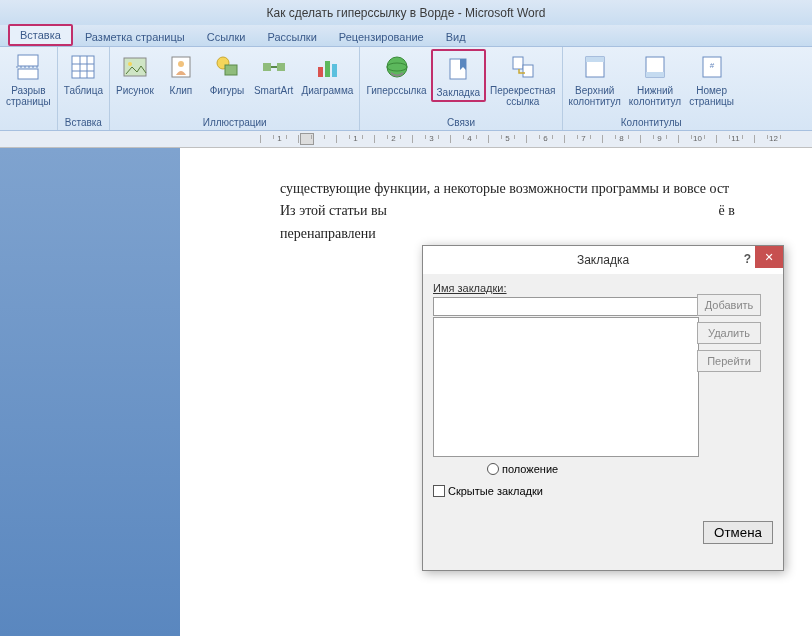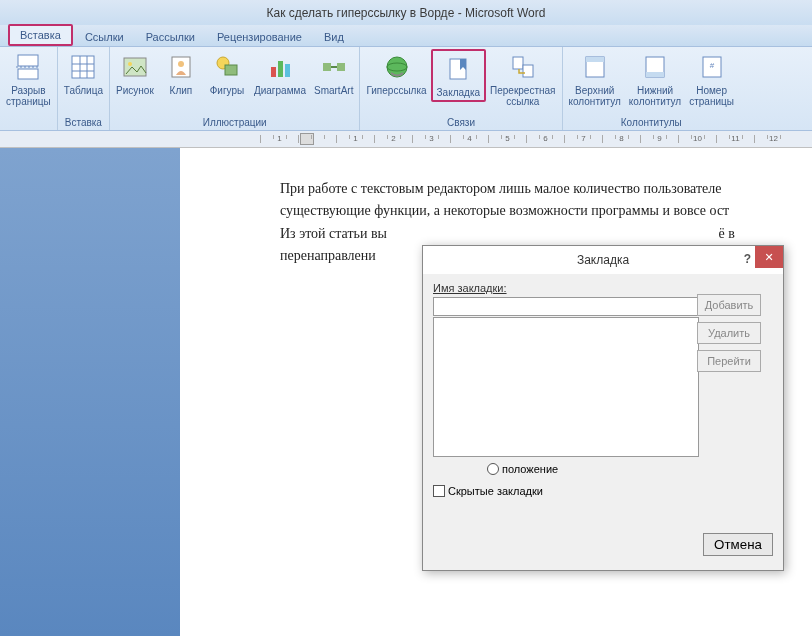--- a/index.html
+++ b/index.html
@@ -38,38 +38,39 @@
   .dialog-title .close { position: absolute; right: 0; top: 0; width: 28px; height: 22px; background: #c75050; color: #fff; display: flex; align-items: center; justify-content: center; font-size: 11px; }
   .dialog-body { padding: 8px 10px; }
   .dlg-label { color: #333; margin-bottom: 3px; }
   .dlg-input { width: 266px; height: 19px; border: 1px solid #999; background: #fff; margin-bottom: 1px;}
   .dlg-list { width: 266px; height: 140px; border: 1px solid #999; background: #fff; overflow-y: scroll; }
   .dlg-row { display: flex; align-items: center; margin-top: 10px; gap: 6px;}
   .dlg-row.rad { margin-top: 6px; }
   .dlg-row label { display: flex; align-items: center; gap: 3px;}
   .dlg-buttons-right { position: absolute; right: 22px; top: 48px; display: flex; flex-direction: column; gap: 6px;}
   .dlg-btn { width: 64px; height: 22px; border: 1px solid #aaa; background: #efefef; color: #888; font-size: 11px; }
-  .dlg-bottom { position: absolute; right: 10px; bottom: 14px; }
+  .dlg-bottom { position: absolute; right: 10px; bottom: 26px; }
   .dlg-btn-cancel { width: 70px; height: 23px; border: 1px solid #888; background: #e8e8e8; }
   
   .radio { width: 12px; height: 12px; border-radius: 50%; border: 1px solid #555; display: inline-block; position: relative; background:#fff;}
   .radio.checked::after { content: ''; position: absolute; width: 6px; height: 6px; background: #333; border-radius: 50%; top: 2px; left: 2px; }
   .checkbox { width: 12px; height: 12px; border: 1px solid #555; display: inline-block; background:#fff;}
   
   .watermark { position: absolute; bottom: 8px; right: 10px; color: rgba(255,255,255,0.6); font-size: 12px; letter-spacing: 1px; font-weight: 300; pointer-events:none;}
 </style>
 </head>
 <body>
 
 <div class="titlebar">
   <span>Как сделать гиперссылку в Ворде - Microsoft Word</span>
 </div>
 
 <div class="tabs-row">
   <div class="tab active highlighted">Вставка</div>
+  <div class="tab">Разметка страницы</div>
   <div class="tab">Ссылки</div>
   <div class="tab">Рассылки</div>
   <div class="tab">Рецензирование</div>
   <div class="tab">Вид</div>
 </div>
 
 <div class="ribbon">
 
   <div class="ribbon-group">
     <div class="ribbon-items">
@@ -132,36 +133,36 @@
             <svg width="28" height="28">
               <circle cx="10" cy="10" r="6" fill="#f5d55a" stroke="#c9a832"></circle>
               <rect x="12" y="12" width="12" height="10" fill="#8fbc7b" stroke="#5a8a4a"></rect>
             </svg>
           </div>
         <span>Фигуры</span>
       </div>
       <div class="ribbon-btn">
         <div class="icon">
             <svg width="28" height="28">
+              <rect x="3" y="10" width="8" height="8" fill="#8fbc7b"></rect>
+              <rect x="17" y="10" width="8" height="8" fill="#8fbc7b"></rect>
+              <line x1="11" y1="14" x2="17" y2="14" stroke="#5a8a4a" stroke-width="2"></line>
+            </svg>
+          </div>
+        <span>SmartArt</span>
+      </div>
+      <div class="ribbon-btn">
+        <div class="icon">
+            <svg width="28" height="28">
               <rect x="5" y="14" width="5" height="10" fill="#d9534f"></rect>
               <rect x="12" y="8" width="5" height="16" fill="#5cb85c"></rect>
               <rect x="19" y="11" width="5" height="13" fill="#5bc0de"></rect>
             </svg>
           </div>
         <span>Диаграмма</span>
-      </div>
-      <div class="ribbon-btn">
-        <div class="icon">
-            <svg width="28" height="28">
-              <rect x="3" y="10" width="8" height="8" fill="#8fbc7b"></rect>
-              <rect x="17" y="10" width="8" height="8" fill="#8fbc7b"></rect>
-              <line x1="11" y1="14" x2="17" y2="14" stroke="#5a8a4a" stroke-width="2"></line>
-            </svg>
-          </div>
-        <span>SmartArt</span>
       </div>
     </div>
     <div class="ribbon-group-label">Иллюстрации</div>
   </div>
 
   <div class="ribbon-group">
     <div class="ribbon-items">
       <div class="ribbon-btn">
         <div class="icon">
             <svg width="28" height="28">
@@ -250,21 +251,20 @@
     <div class="ruler-tick">10</div>
     <div class="ruler-tick">11</div>
     <div class="ruler-tick">12</div>
   </div>
 </div>
 
 <div class="workspace">
   <div class="sidebar-left"></div>
   <div class="page-area">
     <div class="doc-text">
-      <div>При работе с текстовым редактором лишь малое количество пользователе</div>
       <div>существующие функции, а некоторые возможности программы и вовсе ост</div>
       <span>Из этой статьи вы</span>
       <span style="margin-left:328px">ё в</span>
       <div>перенаправлени</div>
     </div>
   </div>
 </div>
 
 <div class="dialog">
   <div class="dialog-title">

